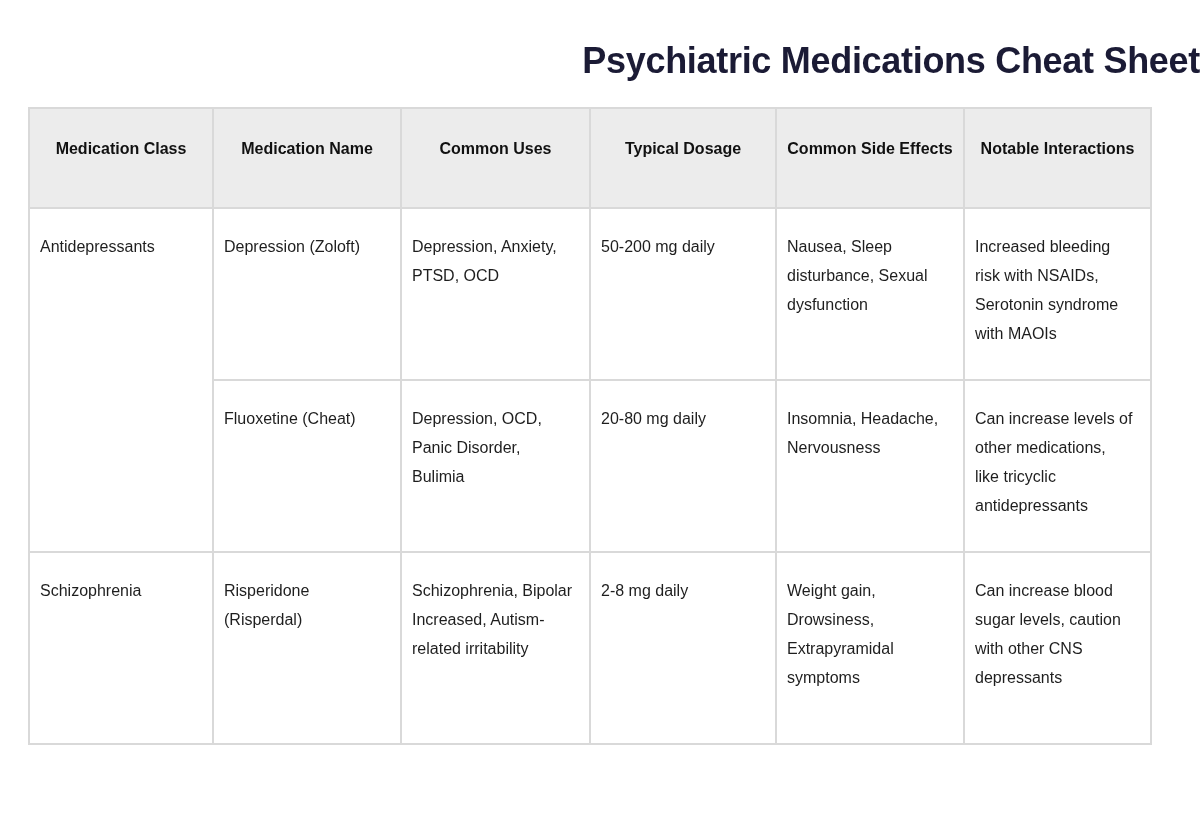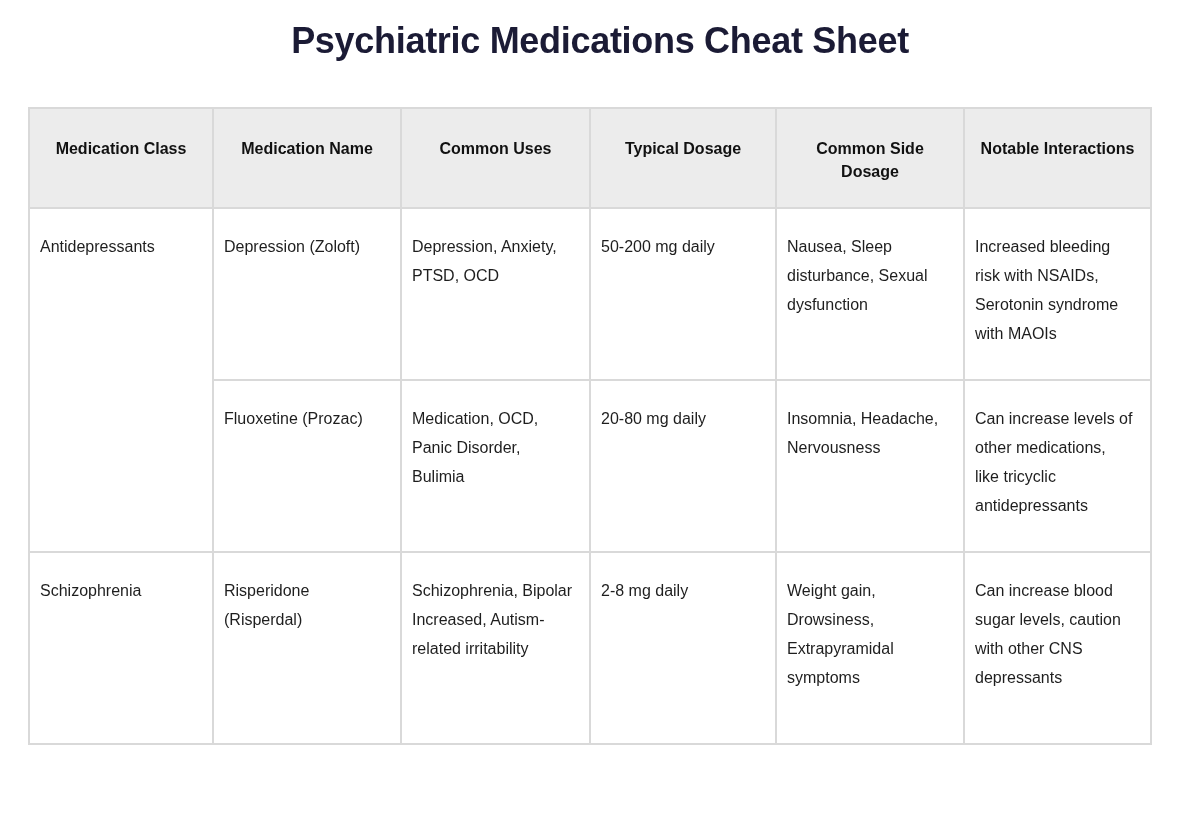--- a/index.html
+++ b/index.html
@@ -19,25 +19,25 @@
   }
   .page {
     position: relative;
     width: 1200px;
     height: 821px;
     background: var(--page-bg);
     overflow: hidden;
   }
   .page-title {
     position: absolute;
-    top: 20px;
+    top: 40px;
     left: 0;
     width: 1200px;
     margin: 0;
-    text-align: center;
+    text-align: right;
     font-size: 36px;
     font-weight: bold;
     letter-spacing: -0.3px;
     color: var(--title-color);
   }
   table.med-table {
     position: absolute;
     left: 28px;
     top: 107px;
     width: 1122px;
@@ -89,36 +89,36 @@
       <col style="width:186px">
       <col style="width:188px">
       <col style="width:187px">
     </colgroup>
     <thead>
       <tr>
         <th>Medication Class</th>
         <th>Medication Name</th>
         <th>Common Uses</th>
         <th>Typical Dosage</th>
-        <th>Common Side Dosage</th>
+        <th>Common Side Effects</th>
         <th>Notable Interactions</th>
       </tr>
     </thead>
     <tbody>
       <tr class="row-tall-1">
         <td rowspan="2">Antidepressants</td>
         <td>Depression (Zoloft)</td>
         <td>Depression, Anxiety, PTSD, OCD</td>
         <td>50-200 mg daily</td>
         <td>Nausea, Sleep disturbance, Sexual dysfunction</td>
         <td>Increased bleeding risk with NSAIDs, Serotonin syndrome with MAOIs</td>
       </tr>
       <tr class="row-tall-2">
-        <td>Fluoxetine (Prozac)</td>
-        <td>Medication, OCD, Panic Disorder, Bulimia</td>
+        <td>Fluoxetine (Cheat)</td>
+        <td>Depression, OCD, Panic Disorder, Bulimia</td>
         <td>20-80 mg daily</td>
         <td>Insomnia, Headache, Nervousness</td>
         <td>Can increase levels of other medications, like tricyclic antidepressants</td>
       </tr>
       <tr class="row-tall-3">
         <td>Schizophrenia</td>
         <td>Risperidone (Risperdal)</td>
         <td>Schizophrenia, Bipolar Increased, Autism-related irritability</td>
         <td>2-8 mg daily</td>
         <td>Weight gain, Drowsiness, Extrapyramidal symptoms</td>

